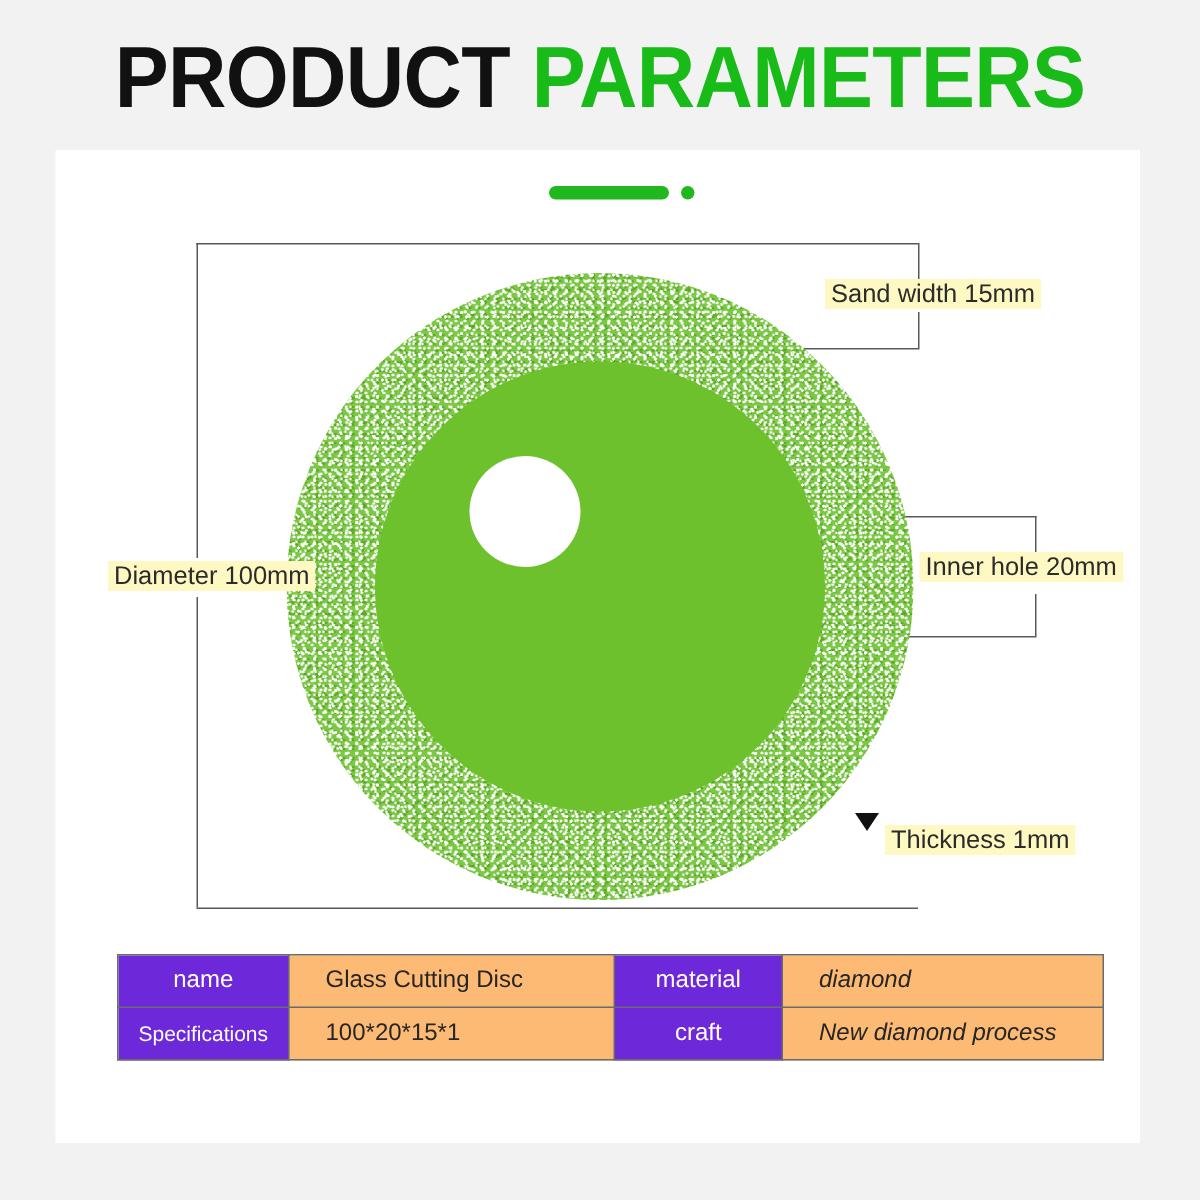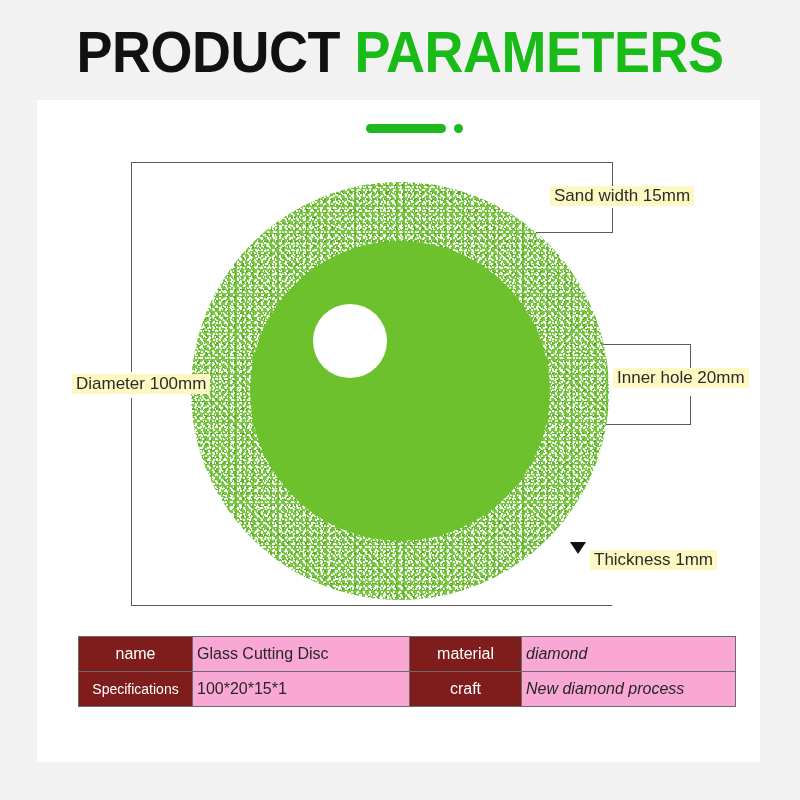--- a/index.html
+++ b/index.html
@@ -171,26 +171,26 @@
     width: 657px;
     border-collapse: collapse;
     table-layout: fixed;
     font-family: "Liberation Sans", sans-serif;
   }
   .spec-table td {
     border: 1px solid #6b6b6b;
     height: 34px;
     font-size: 16px;
     color: #262626;
-    padding: 0 4px;
+    padding: 0 24px;
     vertical-align: middle;
-    background: #f9a8d4;
+    background: #fdba74;
   }
   .spec-table td.lbl {
-    background: #7f1d1d;
+    background: #6d28d9;
     color: #ffffff;
     text-align: center;
     padding: 0 2px;
   }
   .spec-table td.lbl.small { font-size: 14px; }
   .spec-table td.val  { text-align: left; }
   .spec-table td.valc { text-align: left; font-style: italic; }
 </style>
 </head>
 <body>

